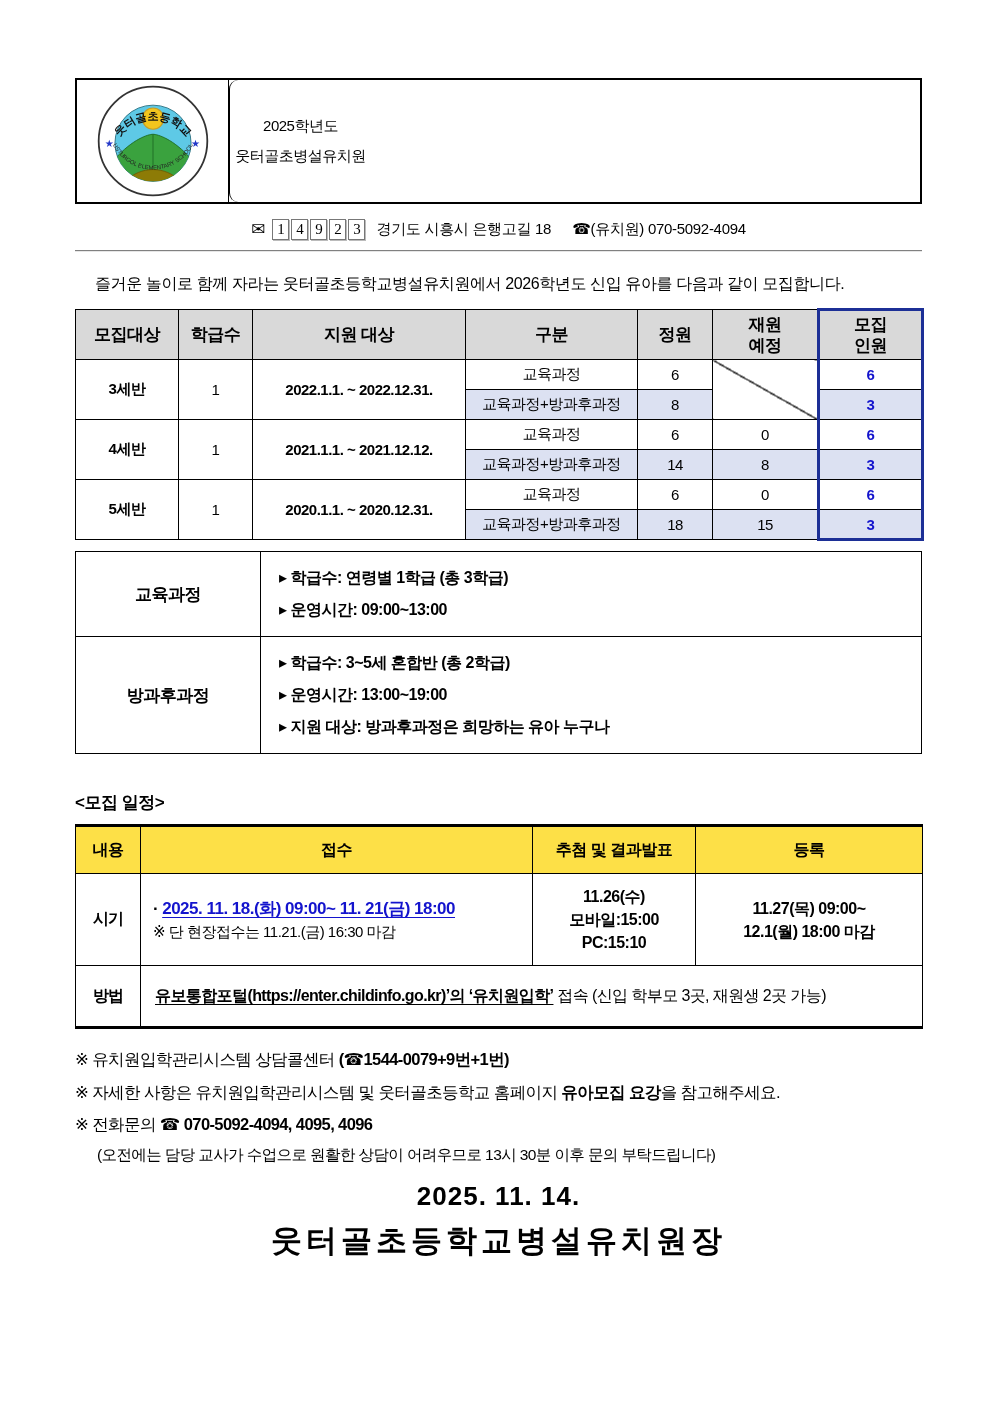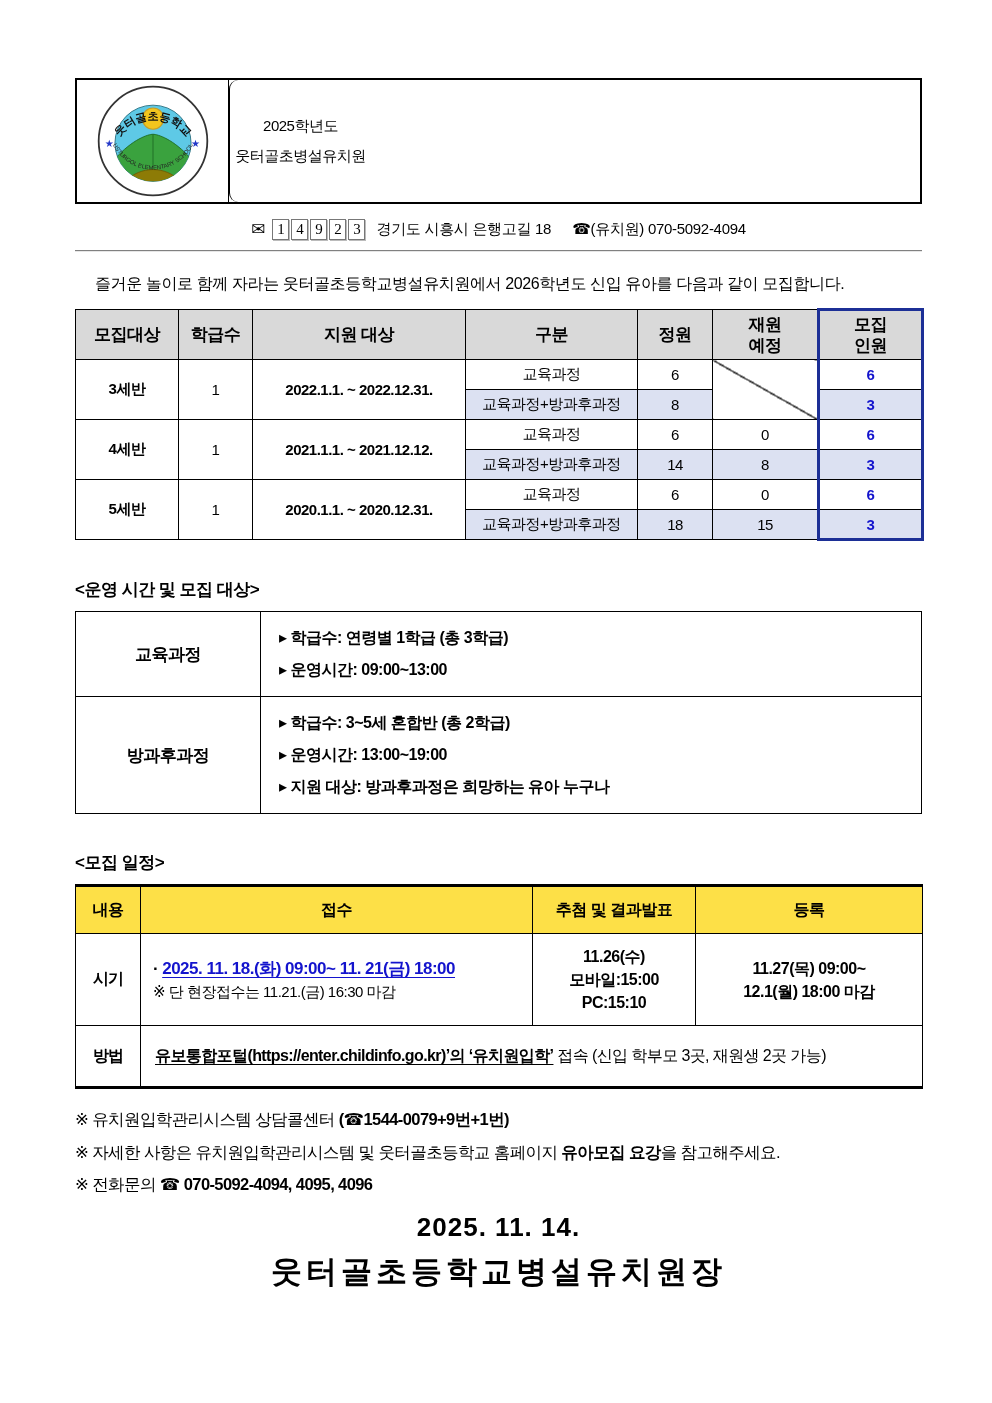--- a/index.html
+++ b/index.html
@@ -263,21 +263,20 @@
       </tr>
       <tr>
         <td class="alt-bg">교육과정+방과후과정</td>
         <td class="alt-bg td-cap">18</td>
         <td class="alt-bg td-enr">15</td>
         <td class="navy-col blue-num alt-bg navy-bottom">3</td>
       </tr>
     </tbody>
   </table>
 
-  <div class="section-title">&lt;운영 시간 및 모집 대상&gt;</div>
   <table class="op-table">
     <tbody>
       <tr class="op-row1">
         <td class="op-label">교육과정</td>
         <td class="op-content">
           <div class="op-item">▸ 학급수: 연령별 1학급 (총 3학급)</div>
           <div class="op-item">▸ 운영시간: 09:00~13:00</div>
         </td>
       </tr>
       <tr class="op-row2">
@@ -334,18 +333,19 @@
   <div class="footnotes">
     <div class="footnote">
       <span>※ 유치원입학관리시스템 상담콜센터 </span><b>(☎1544-0079+9번+1번)</b>
     </div>
     <div class="footnote">
       <span>※ 자세한 사항은 유치원입학관리시스템 및 웃터골초등학교 홈페이지 </span><b>유아모집 요강</b><span>을 참고해주세요.</span>
     </div>
     <div class="footnote">
       <span>※ 전화문의 </span><b>☎ 070-5092-4094, 4095, 4096</b>
     </div>
+    <div class="footnote-sub">(오전에는 담당 교사가 수업으로 원활한 상담이 어려우므로 13시 30분 이후 문의 부탁드립니다)</div>
   </div>
 
   <div class="doc-date">2025. 11. 14.</div>
   <div class="signature">웃터골초등학교병설유치원장</div>
 
 </div>
 
 </body></html>

